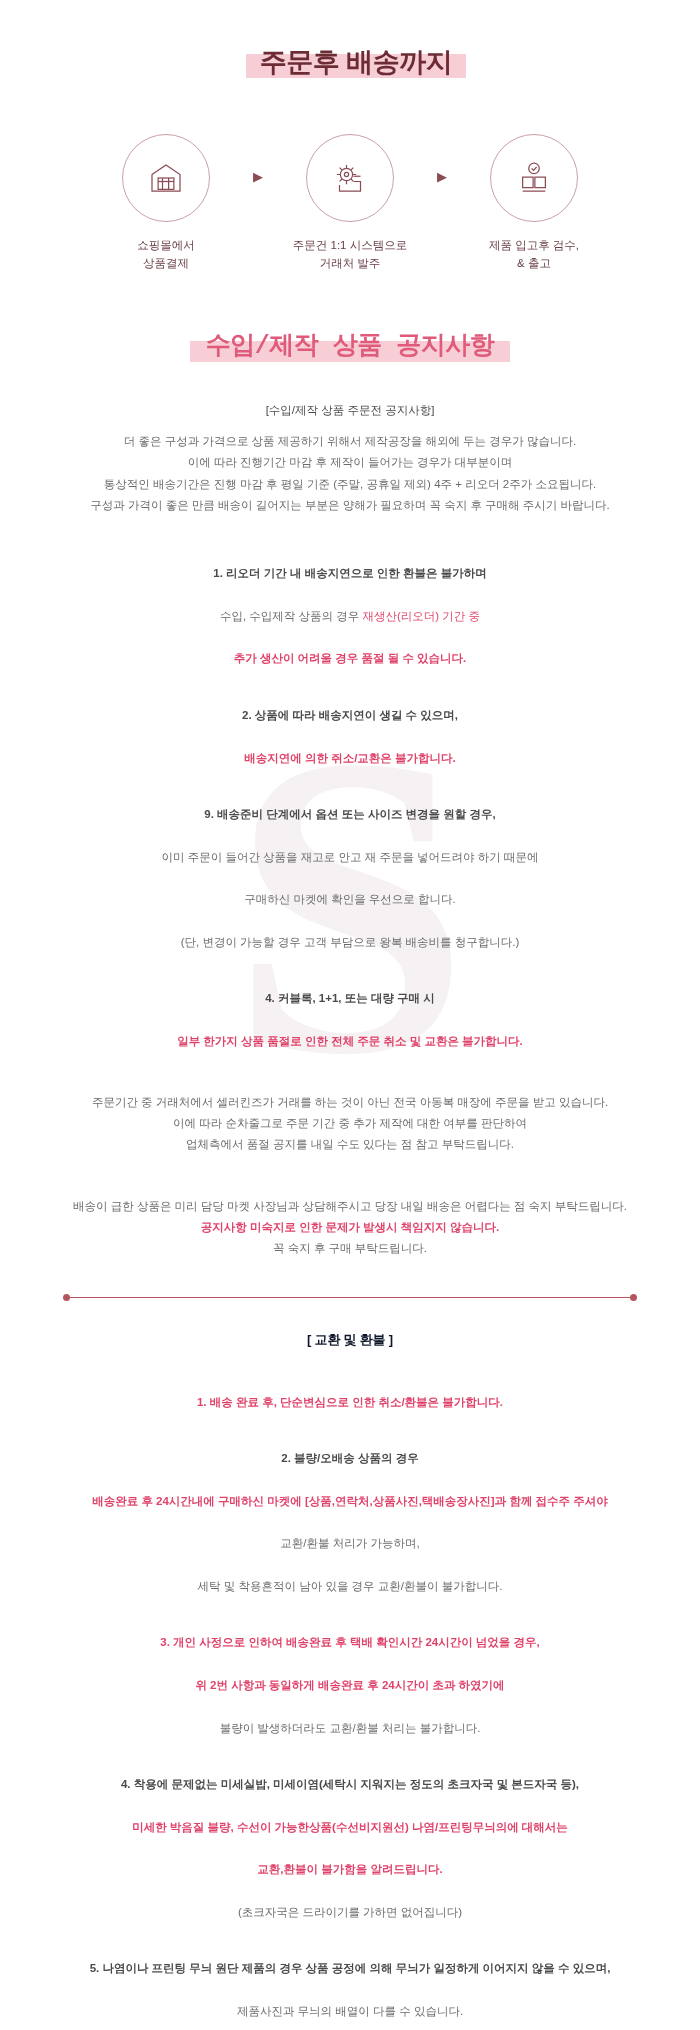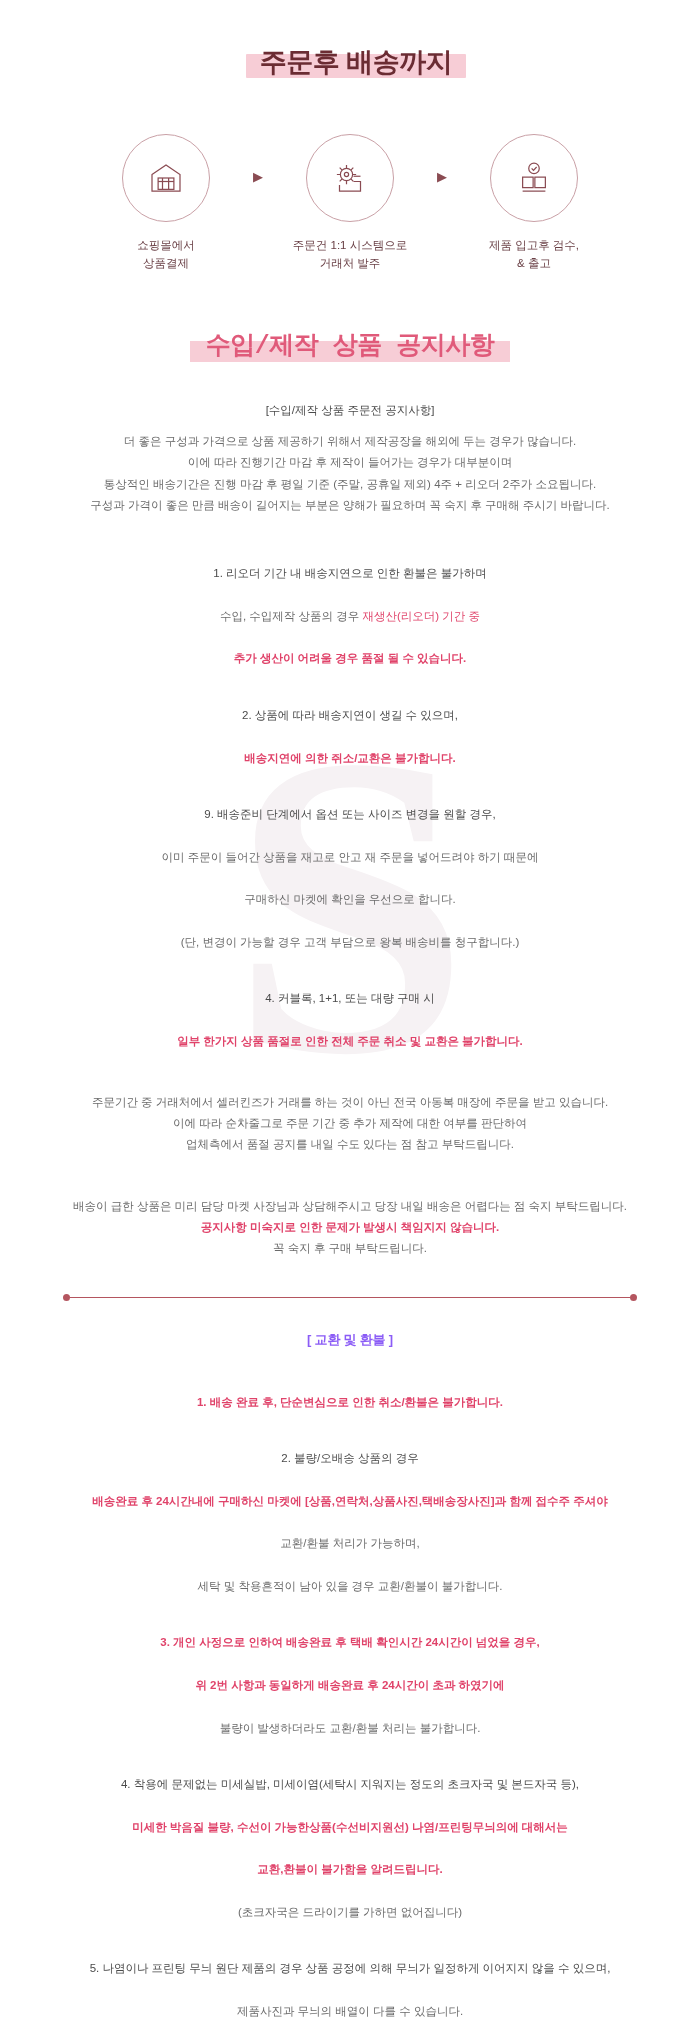--- a/index.html
+++ b/index.html
@@ -150,21 +150,21 @@
     color: #4a4a4a;
     font-weight: normal;
     margin-bottom: 10px;
   }
   .block strong {
     color: #e0436a;
     font-weight: bold;
   }
   .block .dark {
     color: #4a4a4a;
-    font-weight: normal;
+    font-weight: bold;
     margin-top: 24px;
   }
   .block .red {
     color: #e0436a;
   }
   .block.tight {
     margin-bottom: 14px;
   }
   .block.gap-lg {
     margin-bottom: 40px;
@@ -186,21 +186,21 @@
     width: 7px;
     height: 7px;
     border-radius: 50%;
     background: #b4555f;
     flex: 0 0 auto;
   }
 
   .sub-head {
     text-align: center;
     font-size: 13px;
-    color: #8b5cf6;
+    color: #0f172a;
     font-weight: bold;
     margin: 0 0 22px 0;
     letter-spacing: -0.2px;
   }
 </style>
 </head>
 <body>
 
 <div class="page">
   <div class="watermark">S</div>

